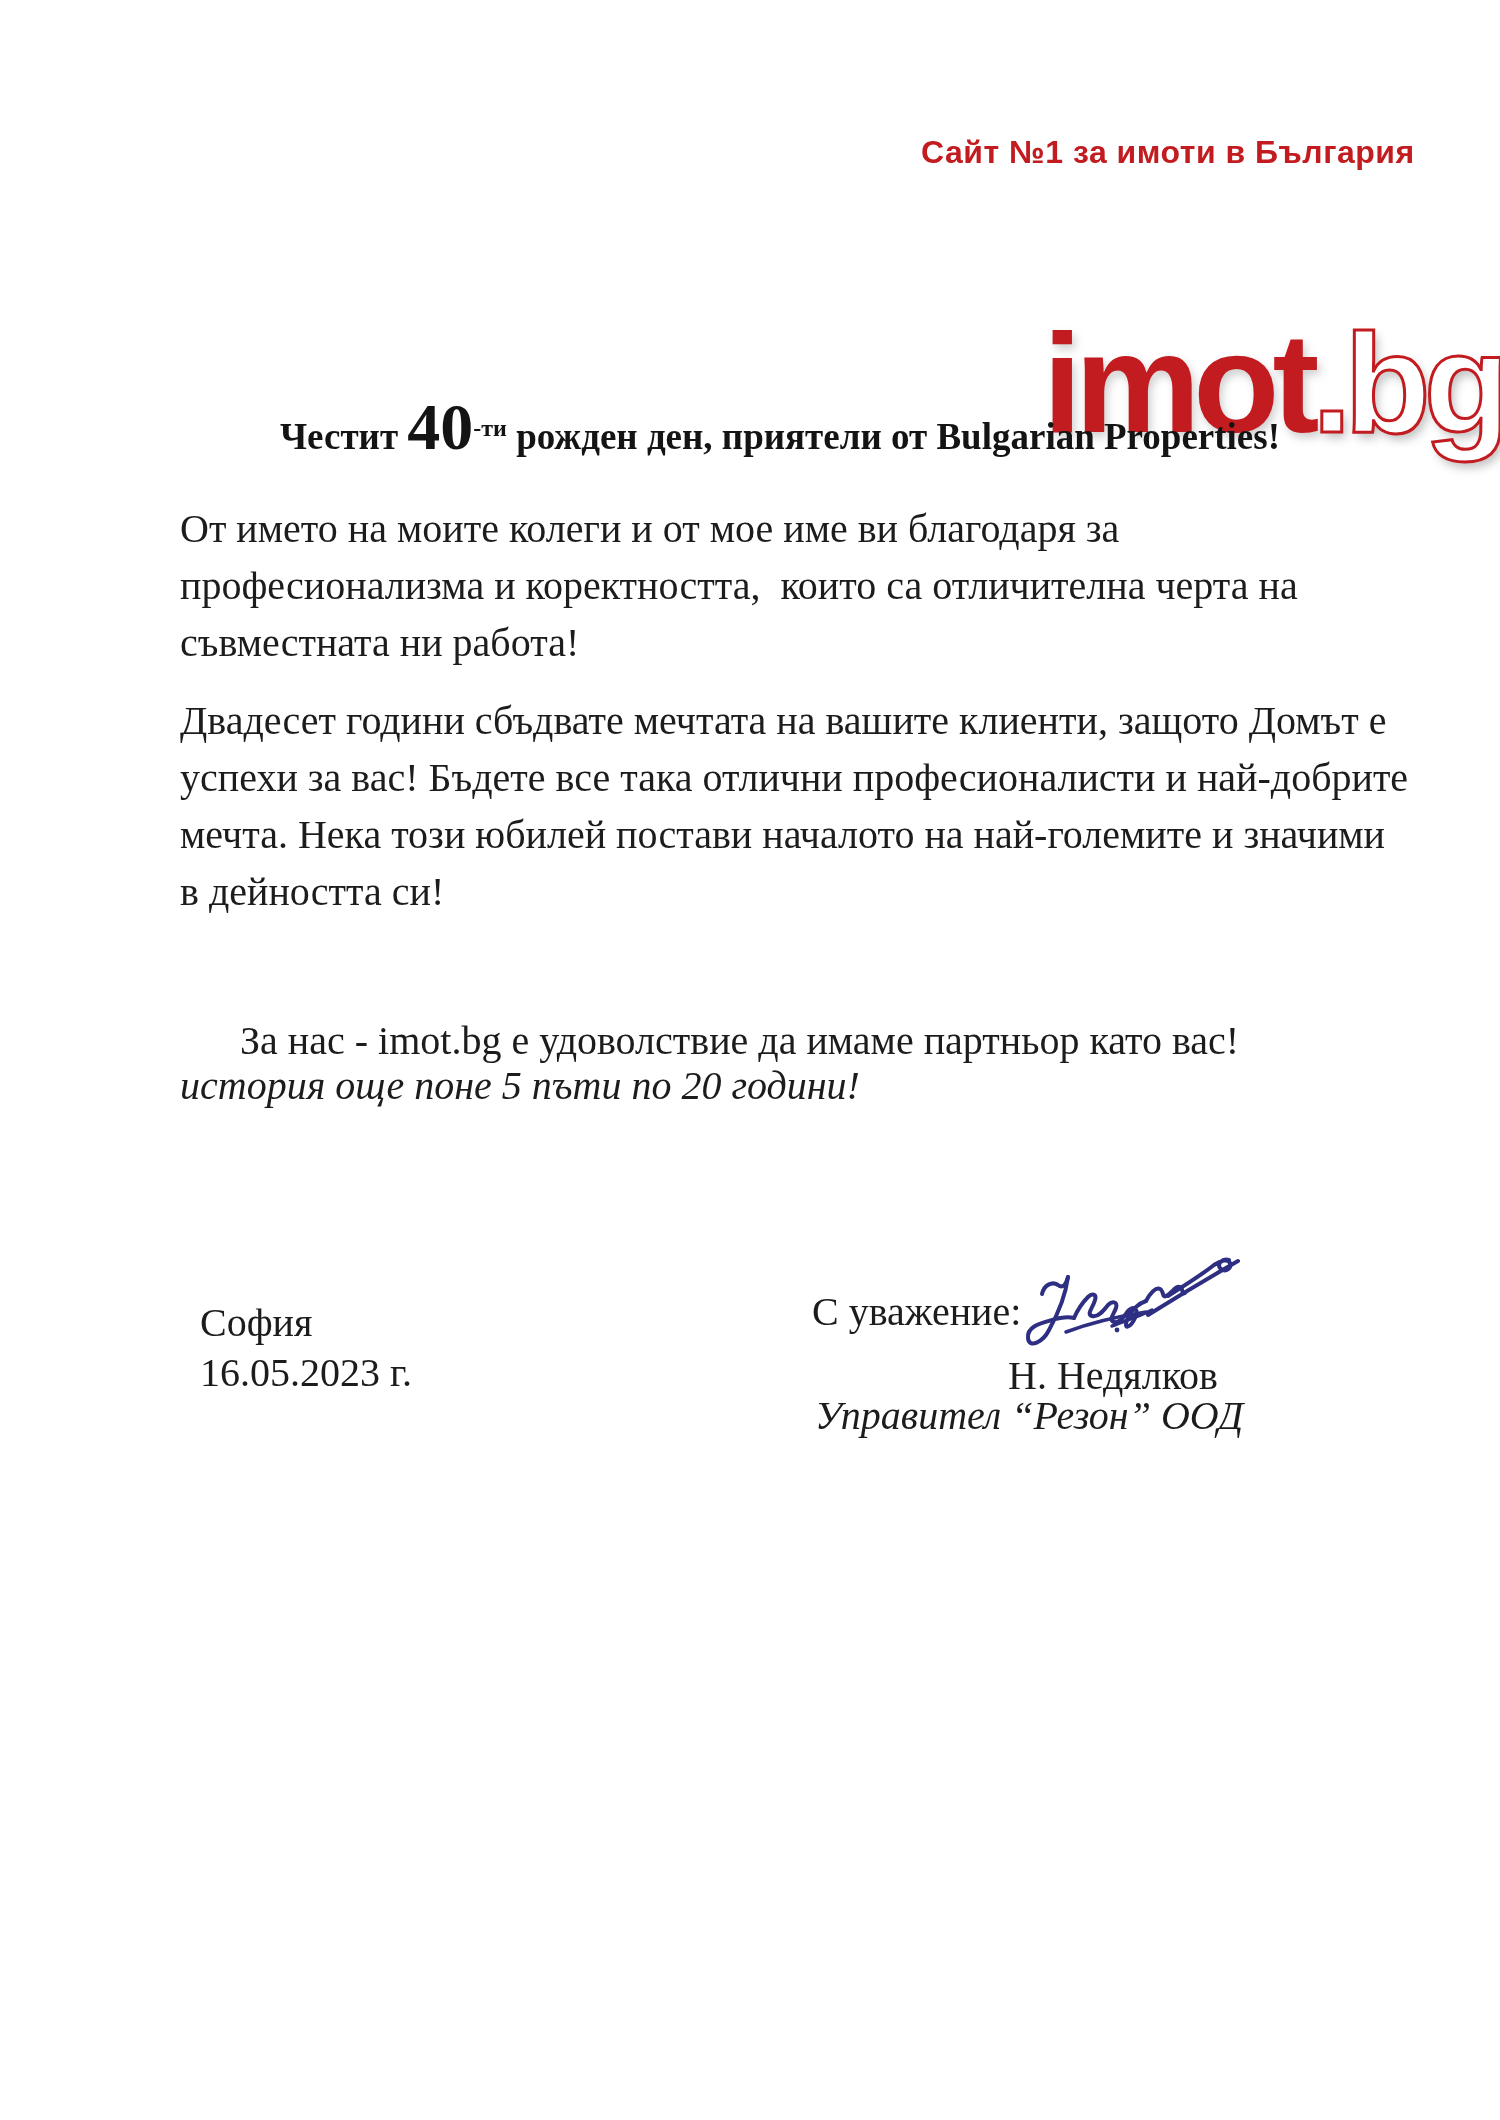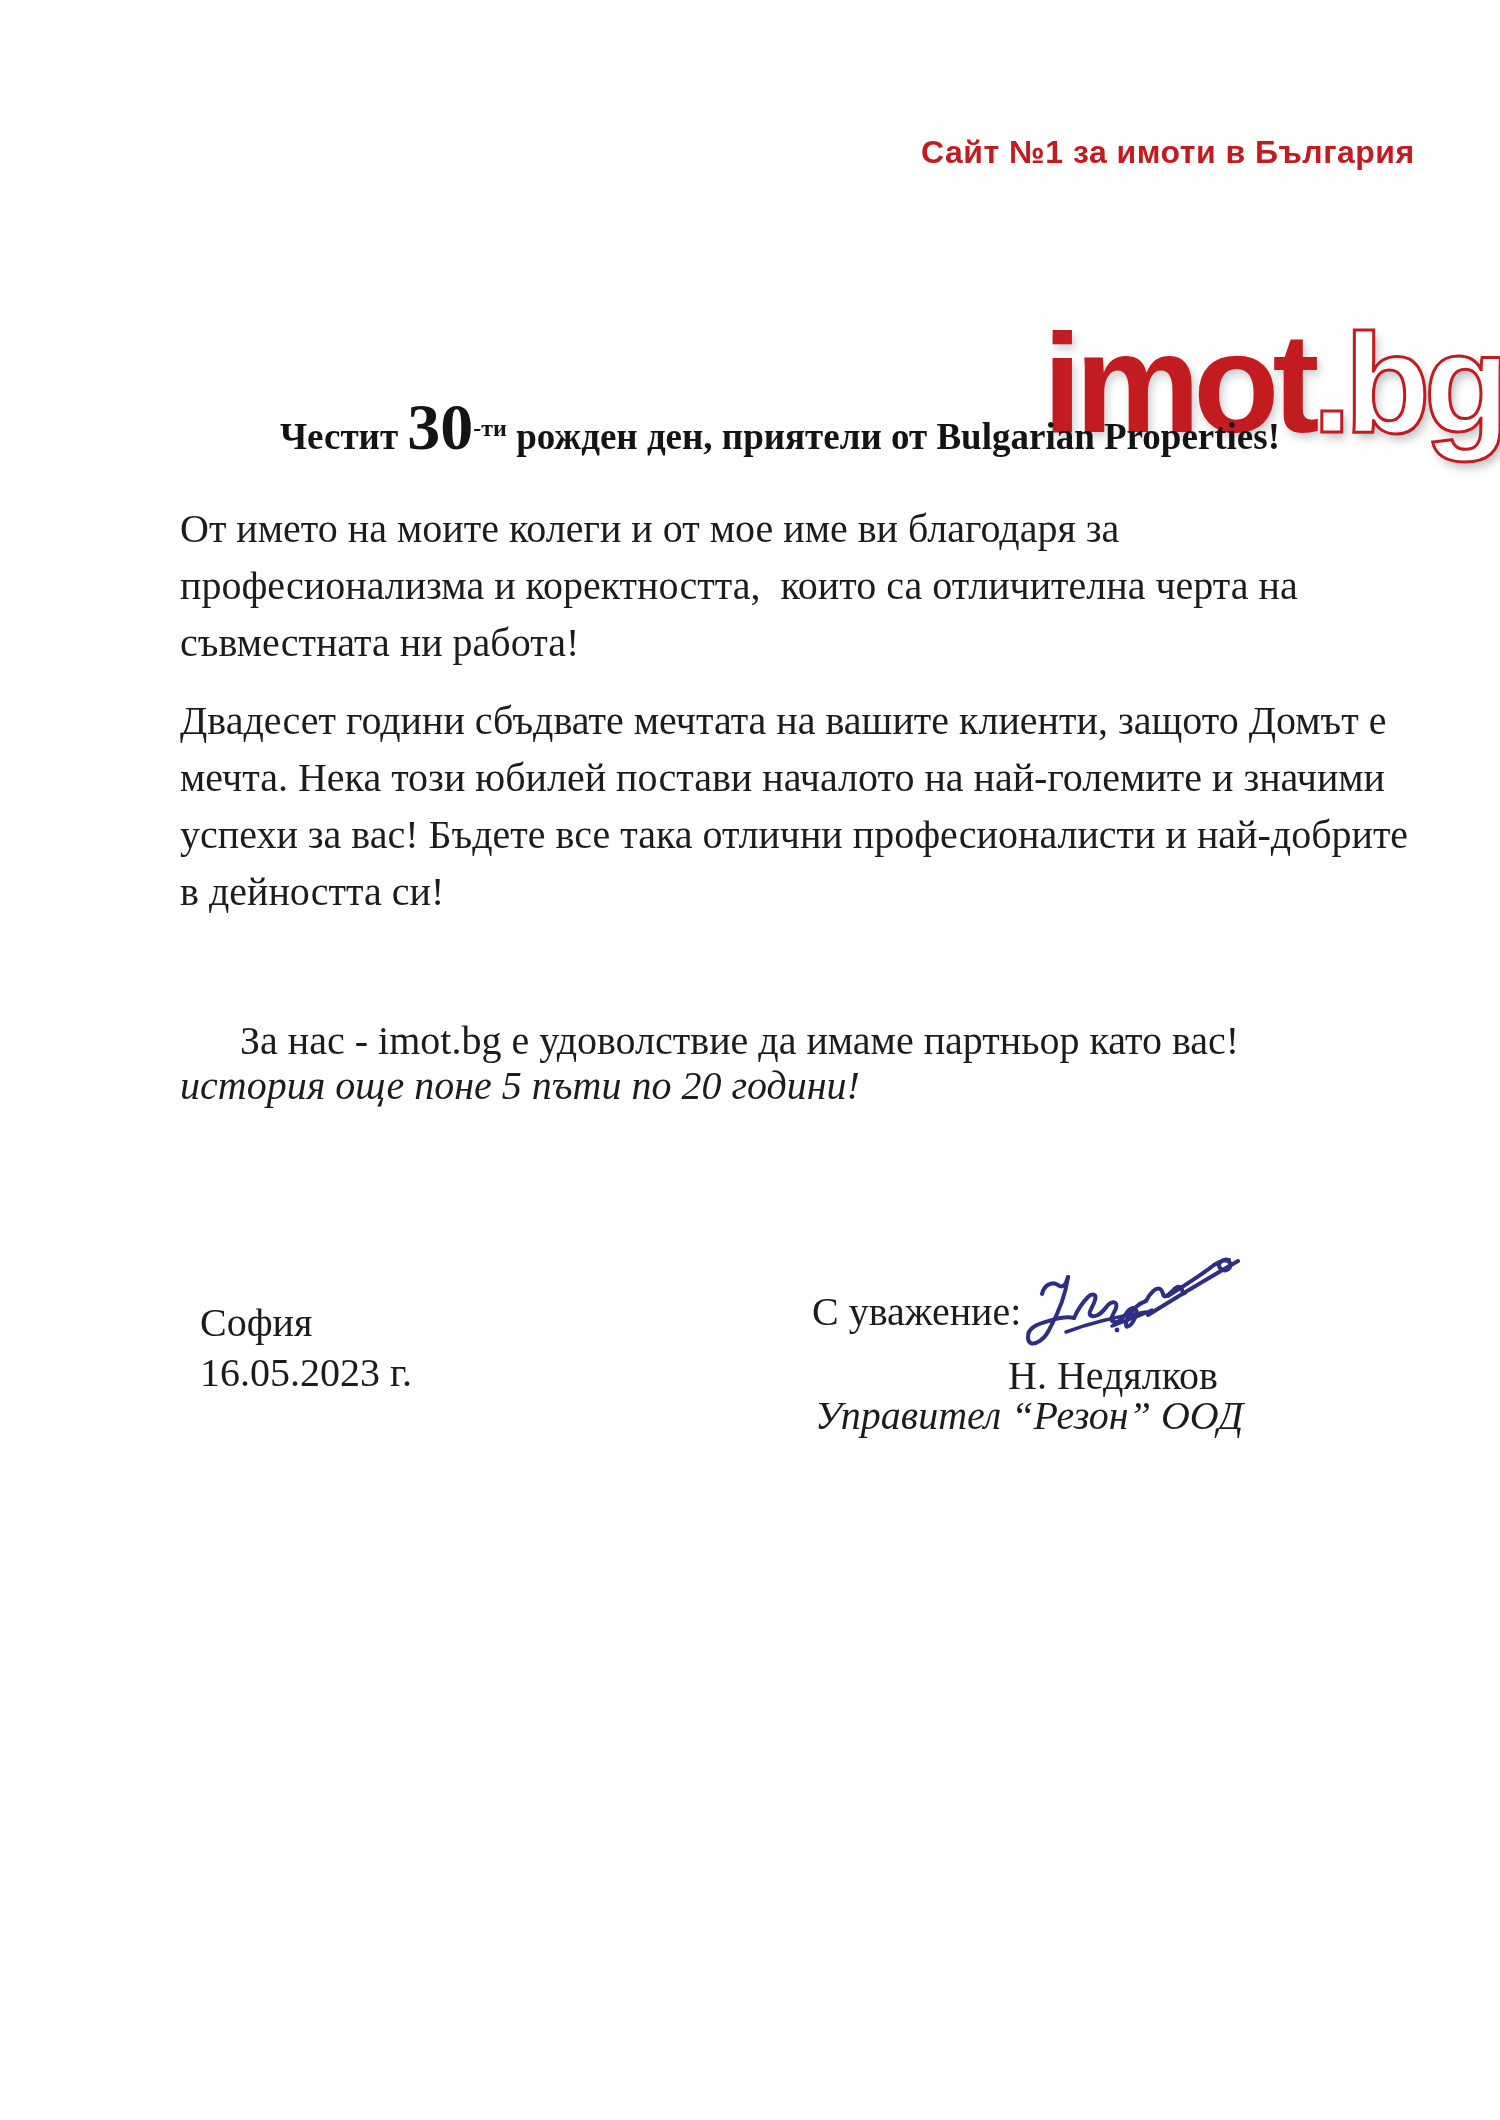--- a/index.html
+++ b/index.html
@@ -77,33 +77,33 @@
 <body>
 
 <div class="page">
 
   <div class="logo-tagline">Сайт №1 за имоти в България</div>
   <div class="logo-word">
     <span class="solid">imot</span><span class="outline">.bg</span>
   </div>
 
   <div class="letter-title">
-    <span class="t-main">Честит </span><span class="t-big">30</span><span class="t-sup">-ти</span><span class="t-main"> рожден ден, приятели от Bulgarian Properties!</span>
+    <span class="t-main">Честит </span><span class="t-big">40</span><span class="t-sup">-ти</span><span class="t-main"> рожден ден, приятели от Bulgarian Properties!</span>
   </div>
 
   <div class="para para-1">
     <div class="line">От името на моите колеги и от мое име ви благодаря за</div>
     <div class="line">професионализма и коректността,  които са отличителна черта на</div>
     <div class="line">съвместната ни работа!</div>
   </div>
 
   <div class="para para-2">
     <div class="line">Двадесет години сбъдвате мечтата на вашите клиенти, защото Домът е</div>
+    <div class="line">успехи за вас! Бъдете все така отлични професионалисти и най-добрите</div>
     <div class="line">мечта. Нека този юбилей постави началото на най-големите и значими</div>
-    <div class="line">успехи за вас! Бъдете все така отлични професионалисти и най-добрите</div>
     <div class="line">в дейността си!</div>
   </div>
 
   <div class="para para-3">
     <div class="line">
       <span>За нас </span><span class="b">- imot.bg</span><span> е удоволствие да имаме партньор като вас!</span>
     </div>
   </div>
 
   <div class="para para-4">

